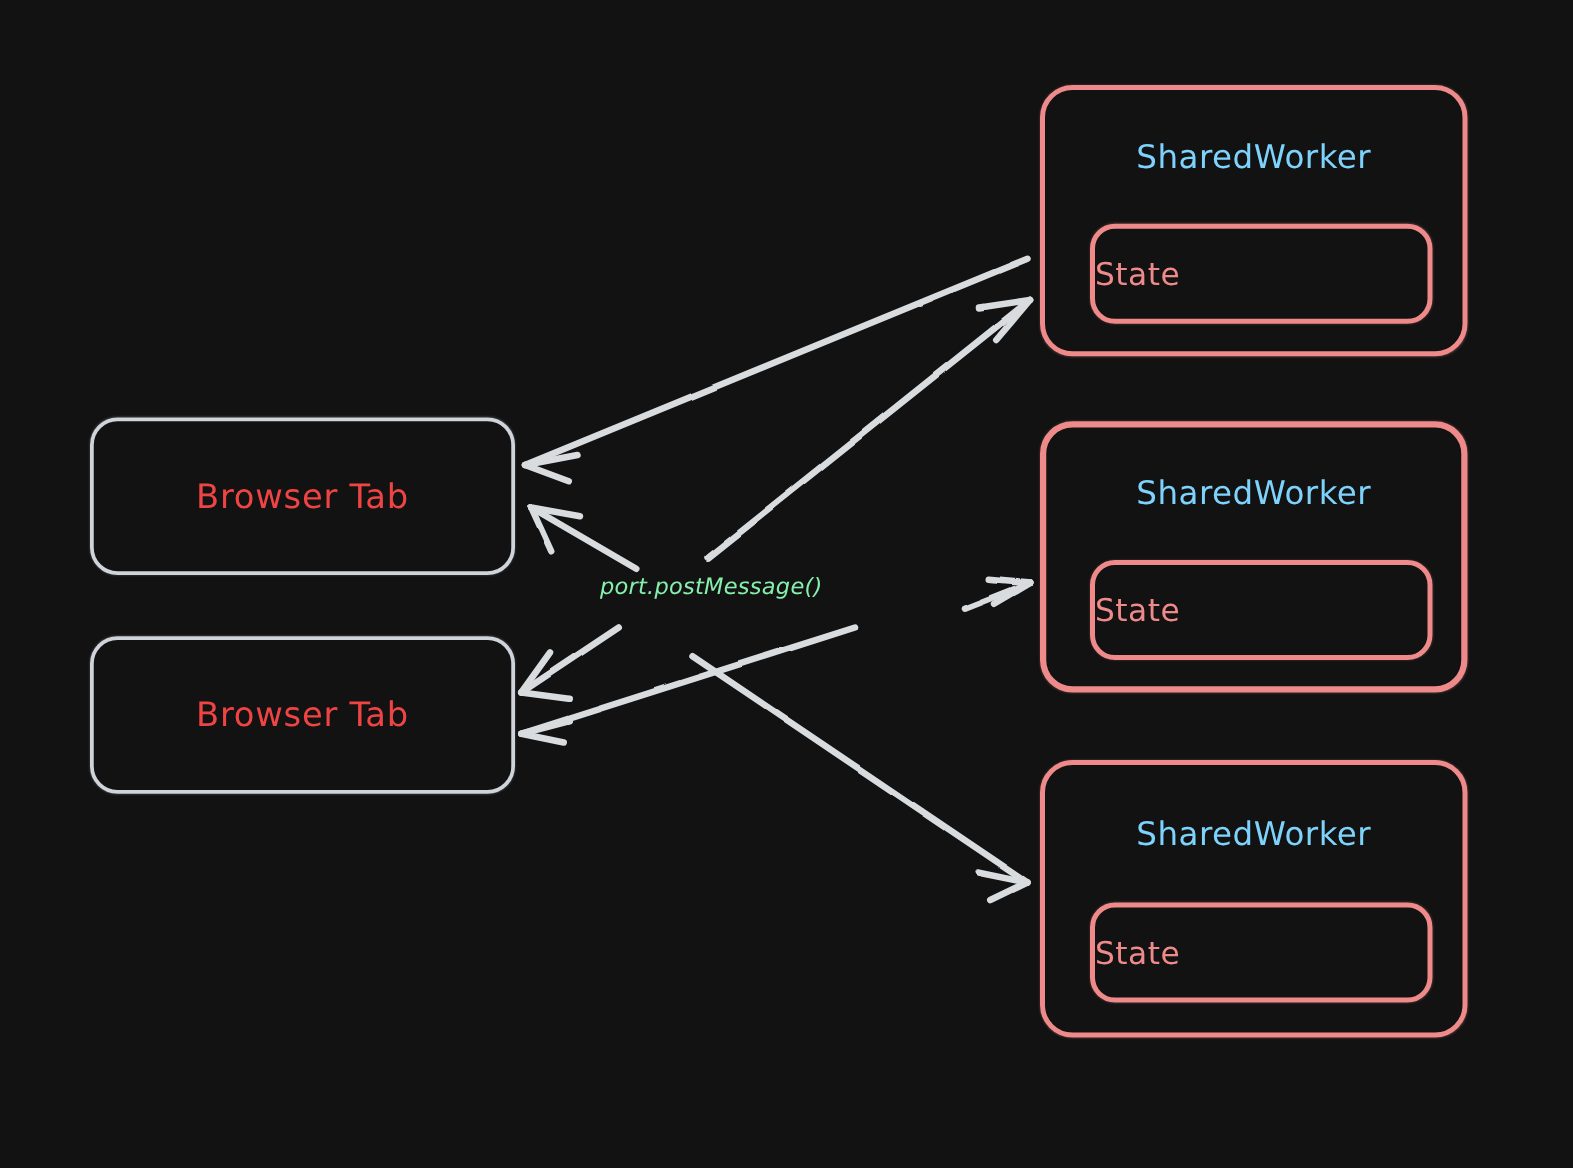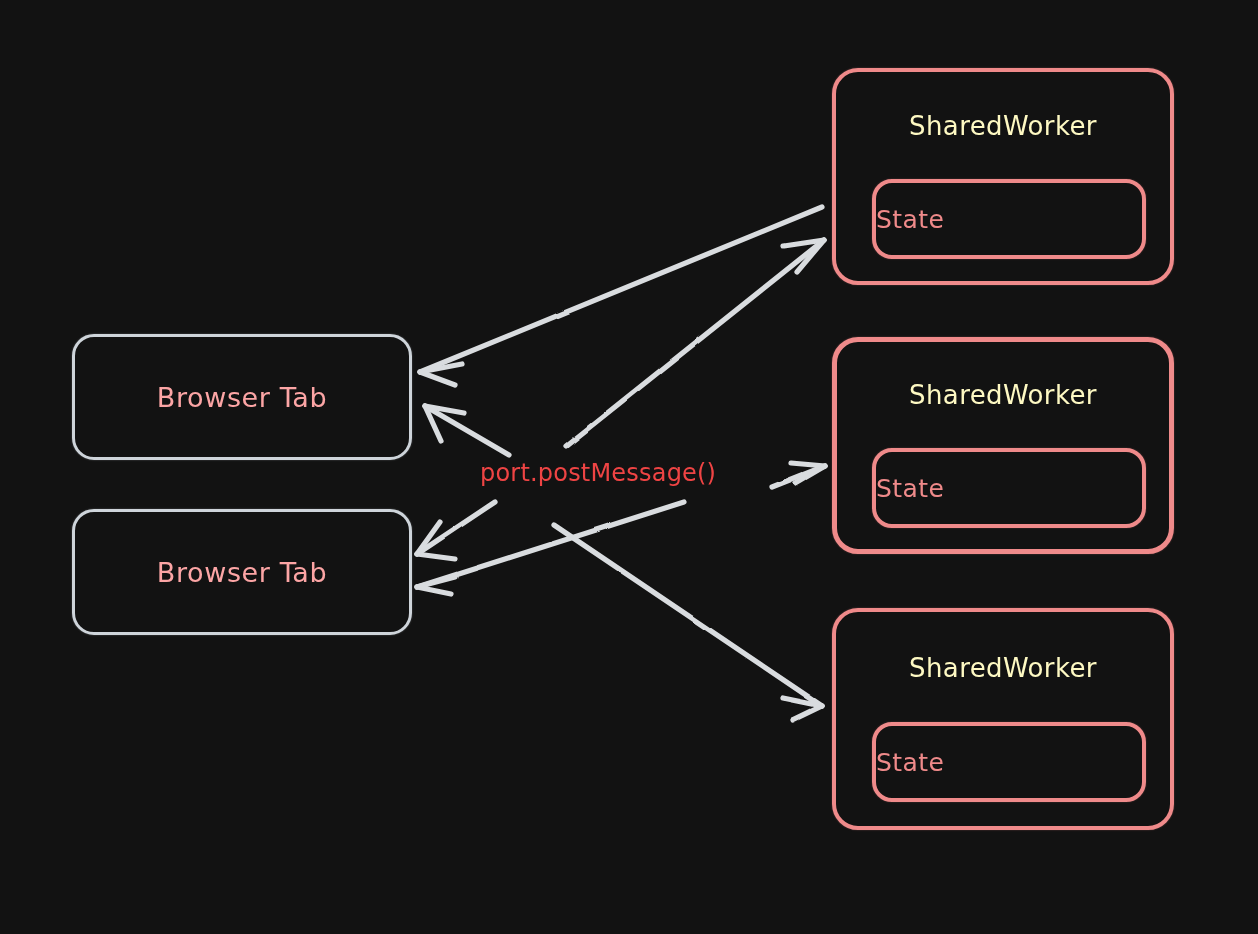--- a/index.html
+++ b/index.html
@@ -38,21 +38,21 @@
     justify-content: center;
   }
 
   .tab-node {
     border-width: 3px;
     border-color: #ced4da;
     border-radius: 22px;
     box-shadow: 0 0 2px rgba(206,212,218,0.35);
   }
   .tab-label {
-    color: #fca5a5;
+    color: #ef4444;
     font-size: 27px;
     letter-spacing: 0.6px;
     font-family: "DejaVu Sans", sans-serif;
     font-weight: 400;
   }
 
   .worker-node {
     border-width: 4px;
     border-color: #ef8a8a;
     border-radius: 26px;
@@ -60,21 +60,21 @@
     box-shadow: 0 0 2px rgba(239,138,138,0.35);
   }
   .worker-node.bold {
     border-width: 5px;
   }
   .worker-title {
     position: absolute;
     left: 0;
     right: 0;
     text-align: center;
-    color: #fef9c3;
+    color: #7dd3fc;
     font-size: 26px;
     letter-spacing: 0.4px;
   }
   .state-box {
     position: absolute;
     box-sizing: border-box;
     border: 4px solid #ef8a8a;
     border-radius: 20px;
     display: flex;
     align-items: center;
@@ -82,24 +82,25 @@
     box-shadow: 0 0 2px rgba(239,138,138,0.3);
   }
   .state-label {
     color: #ef8a8a;
     font-size: 25px;
     letter-spacing: 0.4px;
   }
 
   .hub-label {
     position: absolute;
-    color: #ef4444;
-    font-size: 24px;
+    color: #86efac;
+    font-size: 18px;
     white-space: nowrap;
     letter-spacing: 0.2px;
+    font-style: italic;
   }
 </style>
 </head>
 <body>
 
 <div id="canvas">
 
   <svg id="wires" viewBox="0 0 1258 934">
     <defs>
       <filter id="rough" x="-20%" y="-20%" width="140%" height="140%">

